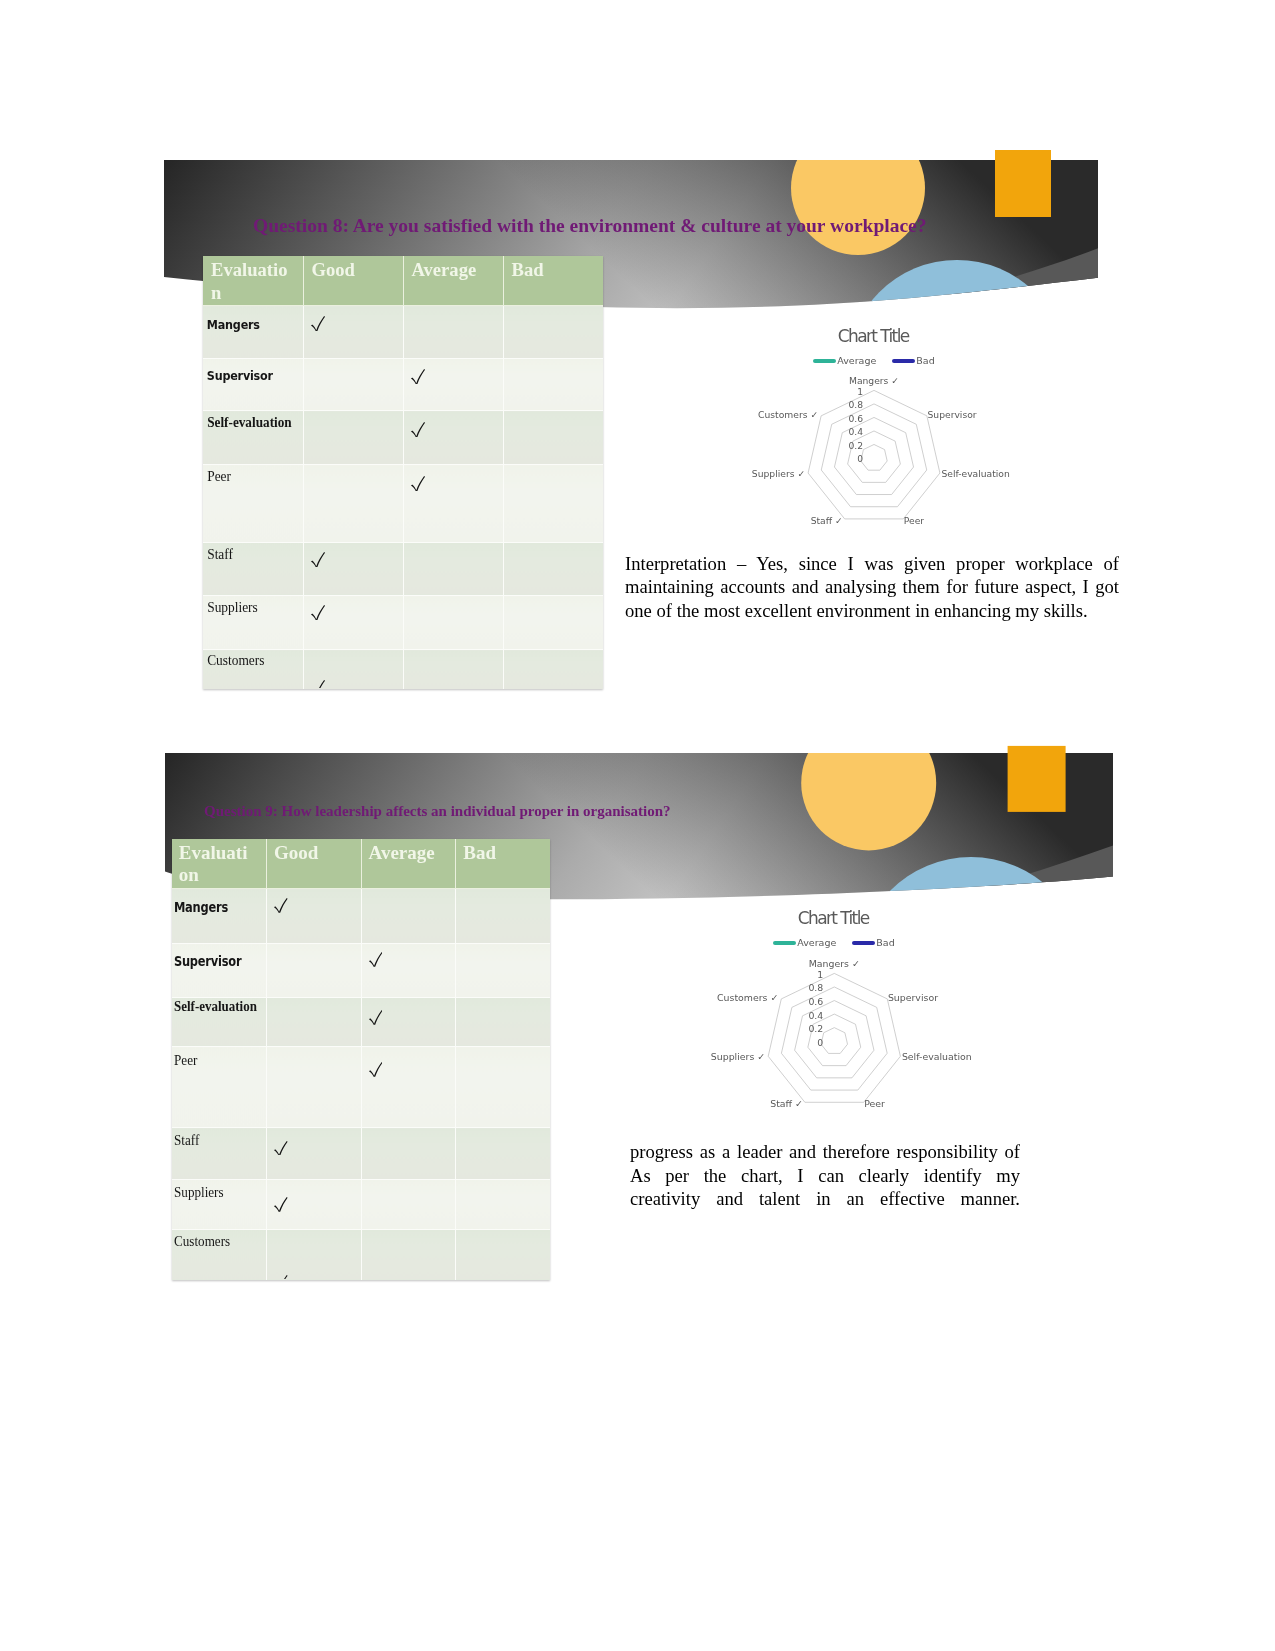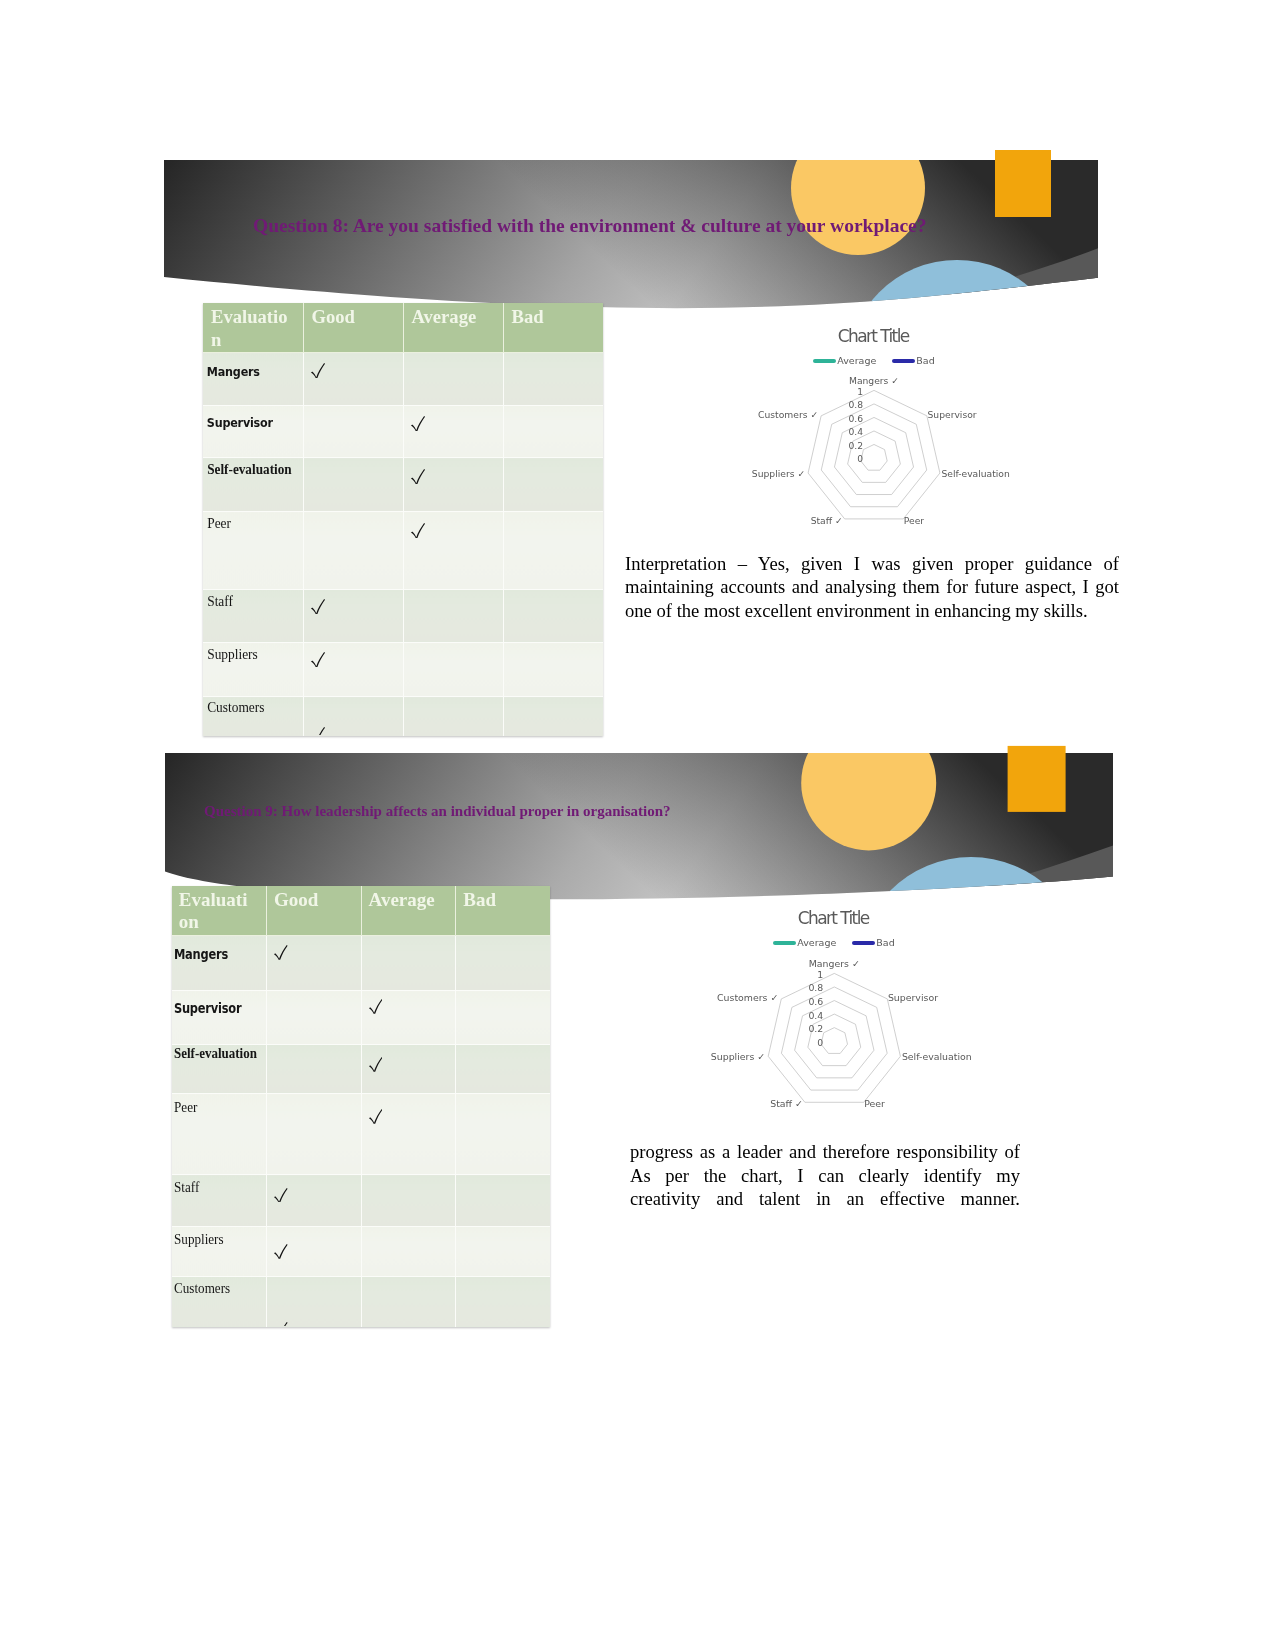--- a/index.html
+++ b/index.html
@@ -10,21 +10,21 @@
   
   .slide{position:absolute;}
   .banner{position:absolute;left:0;top:0;overflow:hidden;}
   .banner svg{display:block;}
 
   .qtitle{position:absolute;color:#701a75;font-weight:bold;
           font-family:"Liberation Serif",serif;white-space:nowrap;letter-spacing:0px;}
 
   
   table.qtab{position:absolute;border-collapse:collapse;table-layout:fixed;
-             box-shadow:0 1px 2px rgba(0,0,0,.25);margin-top:47px;}
+             box-shadow:0 1px 2px rgba(0,0,0,.25);}
   table.qtab td,table.qtab th{padding:0;margin:0;vertical-align:top;overflow:hidden;box-sizing:border-box;
      border-right:1.4px solid #FBFCF9;border-bottom:1.4px solid #FBFCF9;}
   table.qtab th{background:#AFC79A;color:#F1F6E8;font-weight:bold;text-align:left;
                 font-family:"Liberation Serif",serif;
                 border-right:1.4px solid #EAF0DE;border-bottom:1.4px solid #EAF0DE;}
   table.qtab th:last-child,table.qtab td:last-child{border-right:none;}
   table.qtab tr:last-child td{border-bottom:none;}
   table.qtab td{background:linear-gradient(180deg,#E1E9DC 0%,#E4EADF 35%,#E5E8DF 100%);}
   table.qtab tr.alt td{background:linear-gradient(180deg,#F0F3EA 0%,#F2F4EE 35%,#F1F3EC 100%);}
   .cellpad{padding:5px 0 0 7px;}
@@ -117,21 +117,21 @@
           <text x="123.0" y="144.4" text-anchor="end" font-family="&quot;DejaVu Sans&quot;,sans-serif" font-size="9.2" fill="#595959">0</text>
           <text x="123.0" y="130.9" text-anchor="end" font-family="&quot;DejaVu Sans&quot;,sans-serif" font-size="9.2" fill="#595959">0.2</text>
           <text x="123.0" y="117.4" text-anchor="end" font-family="&quot;DejaVu Sans&quot;,sans-serif" font-size="9.2" fill="#595959">0.4</text>
           <text x="123.0" y="103.8" text-anchor="end" font-family="&quot;DejaVu Sans&quot;,sans-serif" font-size="9.2" fill="#595959">0.6</text>
           <text x="123.0" y="90.3" text-anchor="end" font-family="&quot;DejaVu Sans&quot;,sans-serif" font-size="9.2" fill="#595959">0.8</text>
           <text x="123.0" y="76.8" text-anchor="end" font-family="&quot;DejaVu Sans&quot;,sans-serif" font-size="9.2" fill="#595959">1</text>
         </svg>
       </div>
 
     <div class="interp" style="left:625px;top:552px;width:494px;font-size:18.6px;line-height:23.3px;" id="interp1">
-        <div class="ln"><b>Interpretation</b><span> – Yes, given I was given proper guidance of</span></div>
+        <div class="ln"><b>Interpretation</b><span> – Yes, since I was given proper workplace of</span></div>
         <div class="ln">maintaining accounts and analysing them for future aspect, I got</div>
         <div class="ln last">one of the most excellent environment in enhancing my skills.</div>
       </div>
   <table class="qtab" style="left: 203px; top: 256px; width: 400px;">
         <colgroup>
           <col style="width: 100px;">
           <col style="width: 100px;">
           <col style="width: 100px;">
           <col style="width: 100px;">
         </colgroup>

